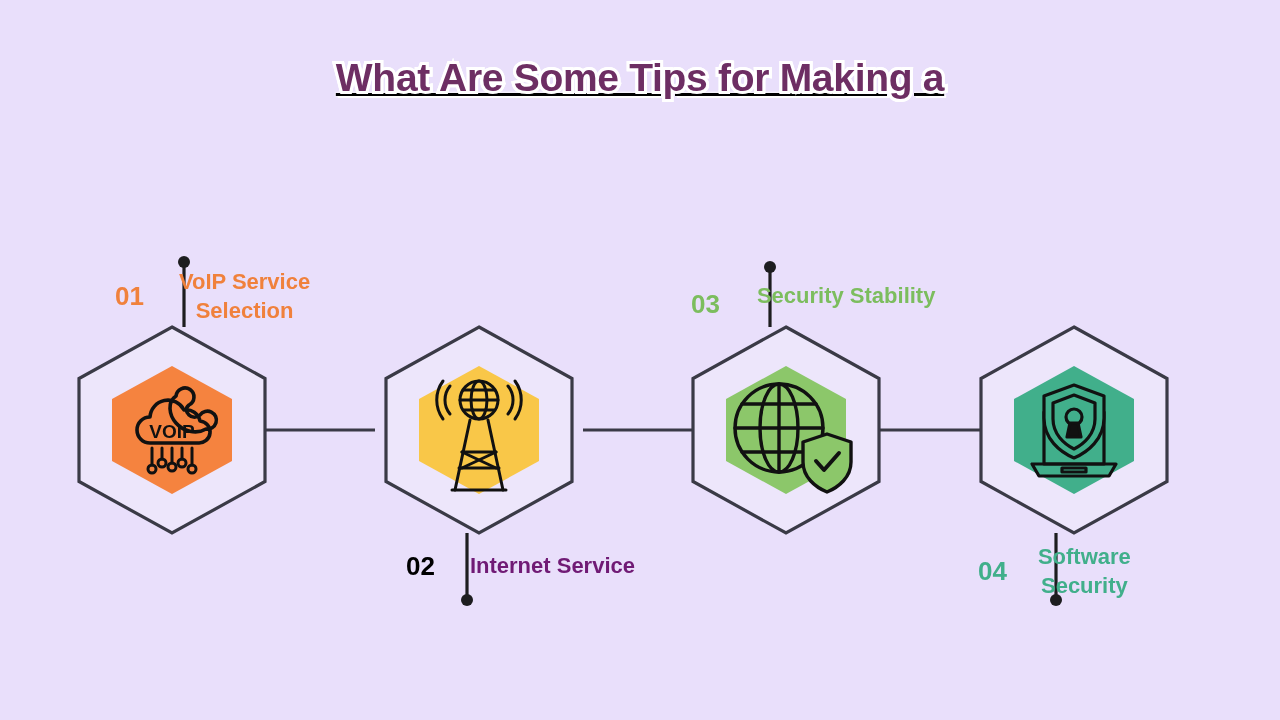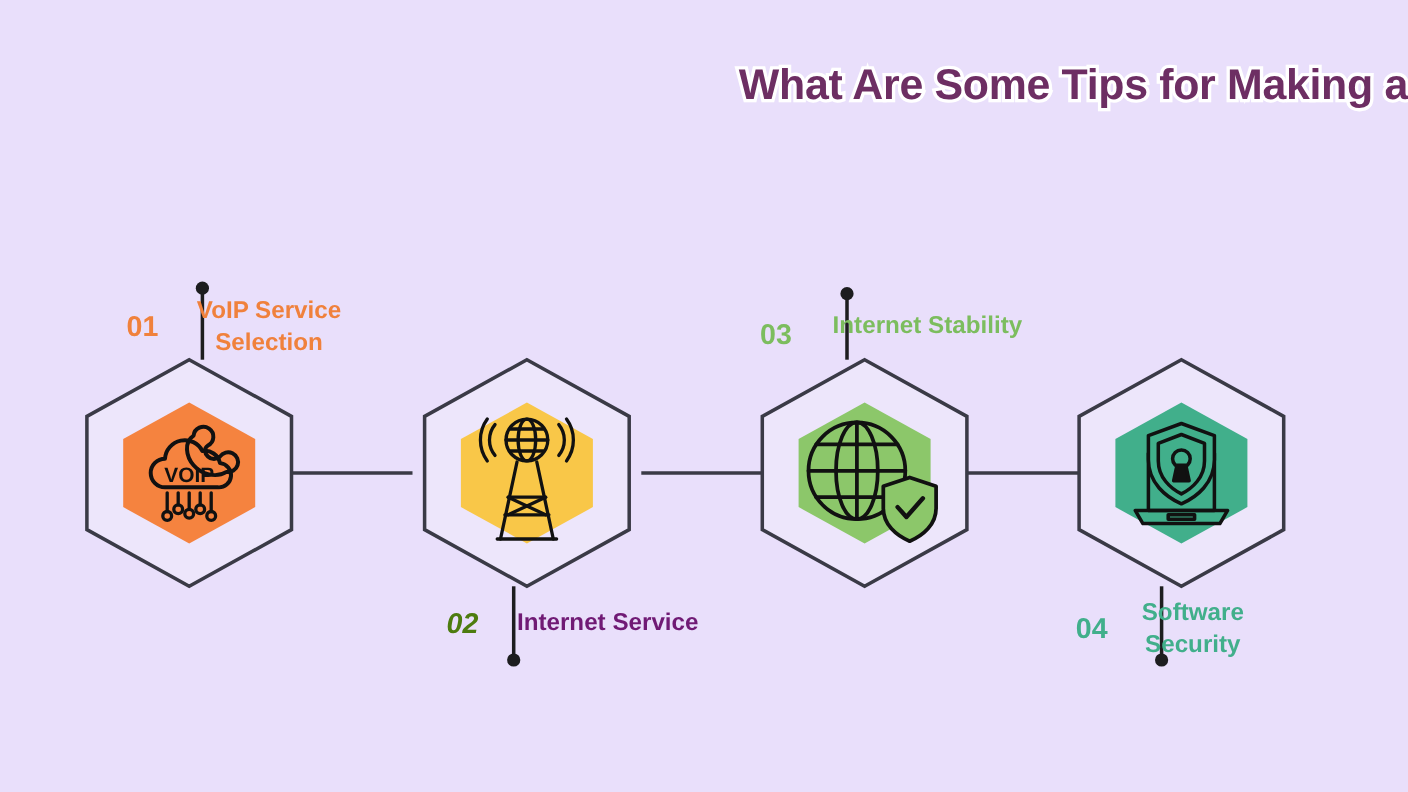--- a/index.html
+++ b/index.html
@@ -8,21 +8,22 @@
     background:#e9dffb;
     font-family:"Liberation Sans", sans-serif;
     overflow:hidden;
     position:relative;
   }
 
   
   #title-block {
     position:absolute;
     top:46px; left:0; width:1280px;
-    text-align:right;
+    text-align:center;
+    text-decoration:underline;
   }
   .title-line {
     font-size:39px;
     font-weight:bold;
     letter-spacing:-0.3px;
     color:#6d2e63;
     line-height:1.62;
     -webkit-text-stroke:6px #ffffff;
     paint-order:stroke fill;
     text-shadow:
@@ -158,30 +159,30 @@
 
 <div class="label-group" style="left:115px; top:267px;">
   <div class="label-num" style="color:#f0813c;">01</div>
   <div class="label-text center" style="color:#f0813c; margin-left:24px;">
     <div>VoIP Service</div>
     <div>Selection</div>
   </div>
 </div>
 
 <div class="label-group" style="left:406px; top:551px;">
-  <div class="label-num" style="color:#4d7c0f;font-style:italic;">02</div>
+  <div class="label-num" style="color:#000000;">02</div>
   <div class="label-text center" style="color:#701a75; margin-left:24px;">
     <div>Internet Service</div>
   </div>
 </div>
 
 <div class="label-group" style="left:691px; top:275px;">
   <div class="label-num" style="color:#7cbd5e;margin-top:16px;">03</div>
   <div class="label-text left" style="color:#7cbd5e; margin-left:26px;">
-    <div>Internet Stability</div>
+    <div>Security Stability</div>
   </div>
 </div>
 
 <div class="label-group" style="left:978px; top:542px;">
   <div class="label-num" style="color:#41af8b;">04</div>
   <div class="label-text center" style="color:#41af8b; margin-left:20px;">
     <div>Software</div>
     <div>Security</div>
   </div>
 </div>

